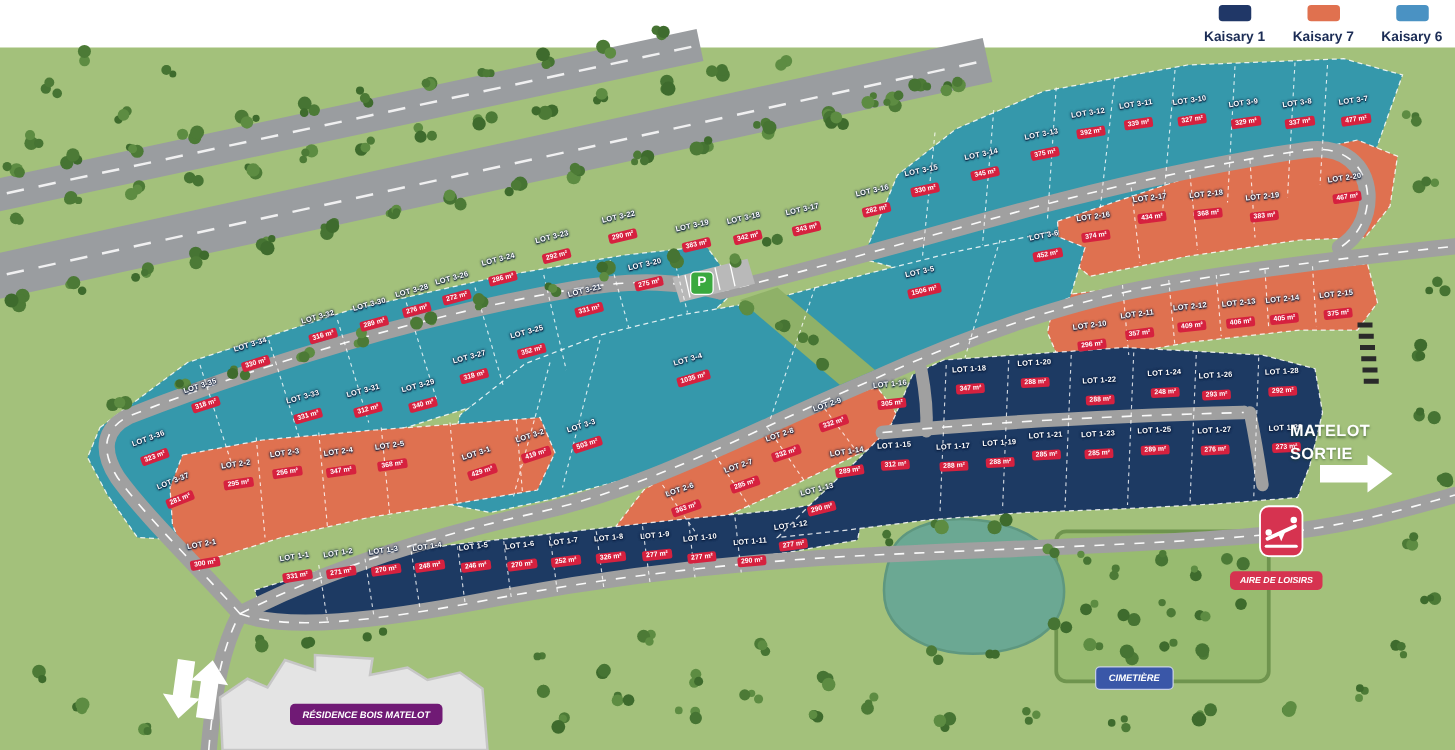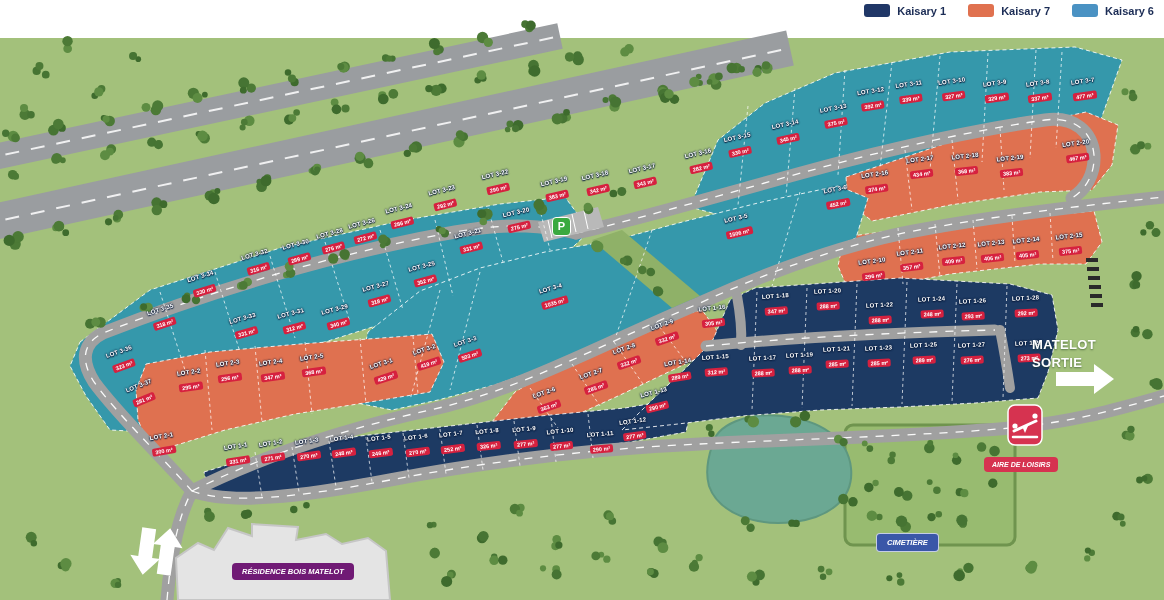--- a/index.html
+++ b/index.html
@@ -17,21 +17,21 @@
   .sep{stroke:#fff;stroke-width:.9;stroke-dasharray:3 3;opacity:.8;}
   #lots{position:absolute;left:0;top:0;width:100%;height:100%;z-index:2;}
   .lot-label{position:absolute;transform:translate(-50%,-50%) rotate(var(--r,0deg));
              text-align:center;cursor:pointer;}
   .lot-name{font-size:6px;font-weight:bold;color:#fff;white-space:nowrap;letter-spacing:.2px;
             text-shadow:0 0 2px #0a1c3c,0 0 2px #0a1c3c,0 1px 1px #0a1c3c;}
   .lot-area{display:inline-block;background:var(--badge,#d6213f);color:#fff;font-size:5.5px;
             font-weight:bold;padding:1px 3px;border-radius:2px;margin-top:1px;white-space:nowrap;}
   .overlay{position:absolute;z-index:3;}
   .legend{position:absolute;top:4px;right:10px;display:flex;gap:22px;align-items:center;z-index:4;}
-  .legend-item{display:flex;align-items:center;gap:7px;}
+  .legend-item{display:flex;align-items:center;gap:7px;flex-direction:column;}
   .legend-swatch{width:26px;height:13px;border-radius:3px;display:inline-block;}
   .legend-label{font-size:11px;font-weight:bold;color:#1b2c55;}
   .big-white{color:#fff;font-weight:800;line-height:1.35;letter-spacing:.3px;
              text-shadow:0 1px 2px rgba(20,50,20,.55);}
   .entrance{left:28px;top:486px;font-size:12.5px;}
   .centre{left:1032px;top:336px;font-size:13px;}
   .badge{position:absolute;z-index:3;color:#fff;font-weight:bold;text-align:left;
          border-radius:4px;white-space:nowrap;font-style:italic;}
   .badge.residence{left:232px;top:563px;background:#701a75;font-size:7.5px;padding:4px 10px;}
   .badge.cemetery{left:876px;top:533px;background:#3a57a8;font-size:7.5px;padding:4px 10px;

